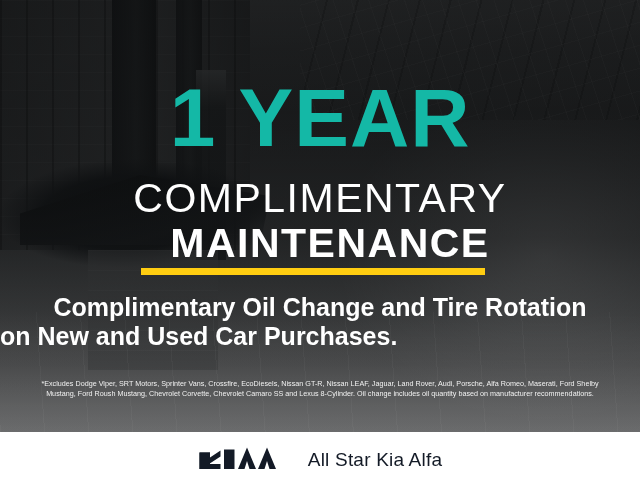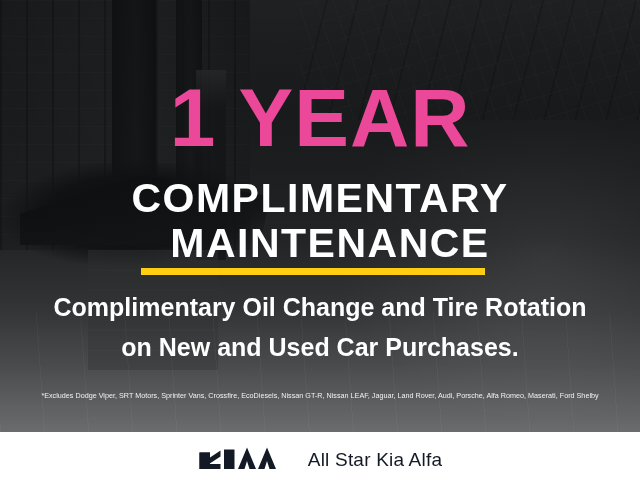--- a/index.html
+++ b/index.html
@@ -107,34 +107,34 @@
     background:linear-gradient(to bottom, rgba(10,11,12,.62) 0%, rgba(12,13,14,.55) 55%, rgba(20,21,22,.34) 78%, rgba(40,41,42,.26) 100%);
   }
 
   
   .headline-block {
     position:absolute; left:0; top:0; width:640px; height:432px;
   }
   .year-line {
     position:absolute; left:0; top:76px; width:640px;
     text-align:center;
-    color:#ec4899;
+    color:#14b8a6;
     font-size:82px;
     font-weight:bold;
     letter-spacing:1px;
     line-height:84px;
     white-space:nowrap;
     font-stretch:condensed;
   }
   .comp-line {
     position:absolute; left:0; top:177px; width:640px;
     text-align:center;
     color:#ffffff;
     font-size:41px;
-    font-weight:bold;
+    font-weight:normal;
     letter-spacing:1.5px;
     line-height:42px;
     white-space:nowrap;
   }
   .maint-line {
     position:absolute; left:0; top:222px; width:640px;
     text-align:center;
     color:#ffffff;
     font-size:41px;
     font-weight:bold;
@@ -151,39 +151,38 @@
   .sub-line-1 {
     position:absolute; left:0; top:292px; width:640px;
     text-align:center;
     color:#ffffff;
     font-size:25px;
     font-weight:bold;
     line-height:30px;
     white-space:nowrap;
   }
   .sub-line-2 {
-    position:absolute; left:0; top:332px; width:640px;
-    text-align:center;
+    position:absolute; left:0; top:321px; width:640px;
     color:#ffffff;
     font-size:25px;
     font-weight:bold;
     line-height:30px;
     white-space:nowrap;
   }
 
   
   .disclaimer {
     position:absolute; left:12px; top:379px; width:616px;
     text-align:center;
     color:#f2f2f2;
     font-size:7.2px;
     line-height:9.8px;
     letter-spacing:0.01px;
   }
-  .disclaimer p { margin:12px; }
+  .disclaimer p { margin:0; }
 
   
   .footer {
     position:absolute; left:0; top:432px;
     width:640px; height:56px;
     background:#ffffff;
     display:flex;
     align-items:center;
     justify-content:center;
     gap:22px;
@@ -225,20 +224,21 @@
 
       <div class="divider"></div>
 
       <div class="sub-line-1">Complimentary Oil Change and Tire Rotation</div>
 
       <div class="sub-line-2">on New and Used Car Purchases.</div>
     </div>
 
     <div class="disclaimer">
       <p>*Excludes Dodge Viper, SRT Motors, Sprinter Vans, Crossfire, EcoDiesels, Nissan GT-R, Nissan LEAF, Jaguar, Land Rover, Audi, Porsche, Alfa Romeo, Maserati, Ford Shelby</p>
+      <p>Mustang, Ford Roush Mustang, Chevrolet Corvette, Chevrolet Camaro SS and Lexus 8-Cylinder. Oil change includes oil quantity based on manufacturer recommendations.</p>
     </div>
   </div>
 
   <div class="footer">
     <span class="kia-logo">
       <svg width="88" height="26" viewBox="0 0 352 104" aria-hidden="true">
         <g fill="#131A26">
 
           <path d="M6 30 L48 30 L48 50 L90 22 L90 46 L44 76 L90 76 L90 96 L6 96 Z"></path>
           <path d="M6 30 L48 30 L48 96 L6 96 Z"></path>

